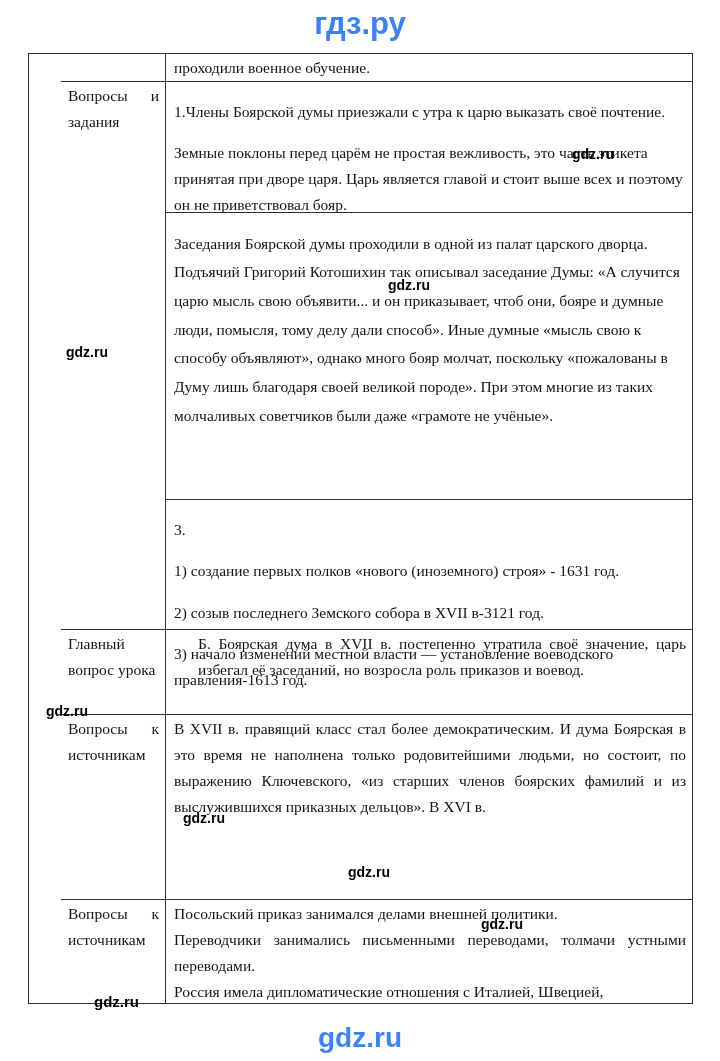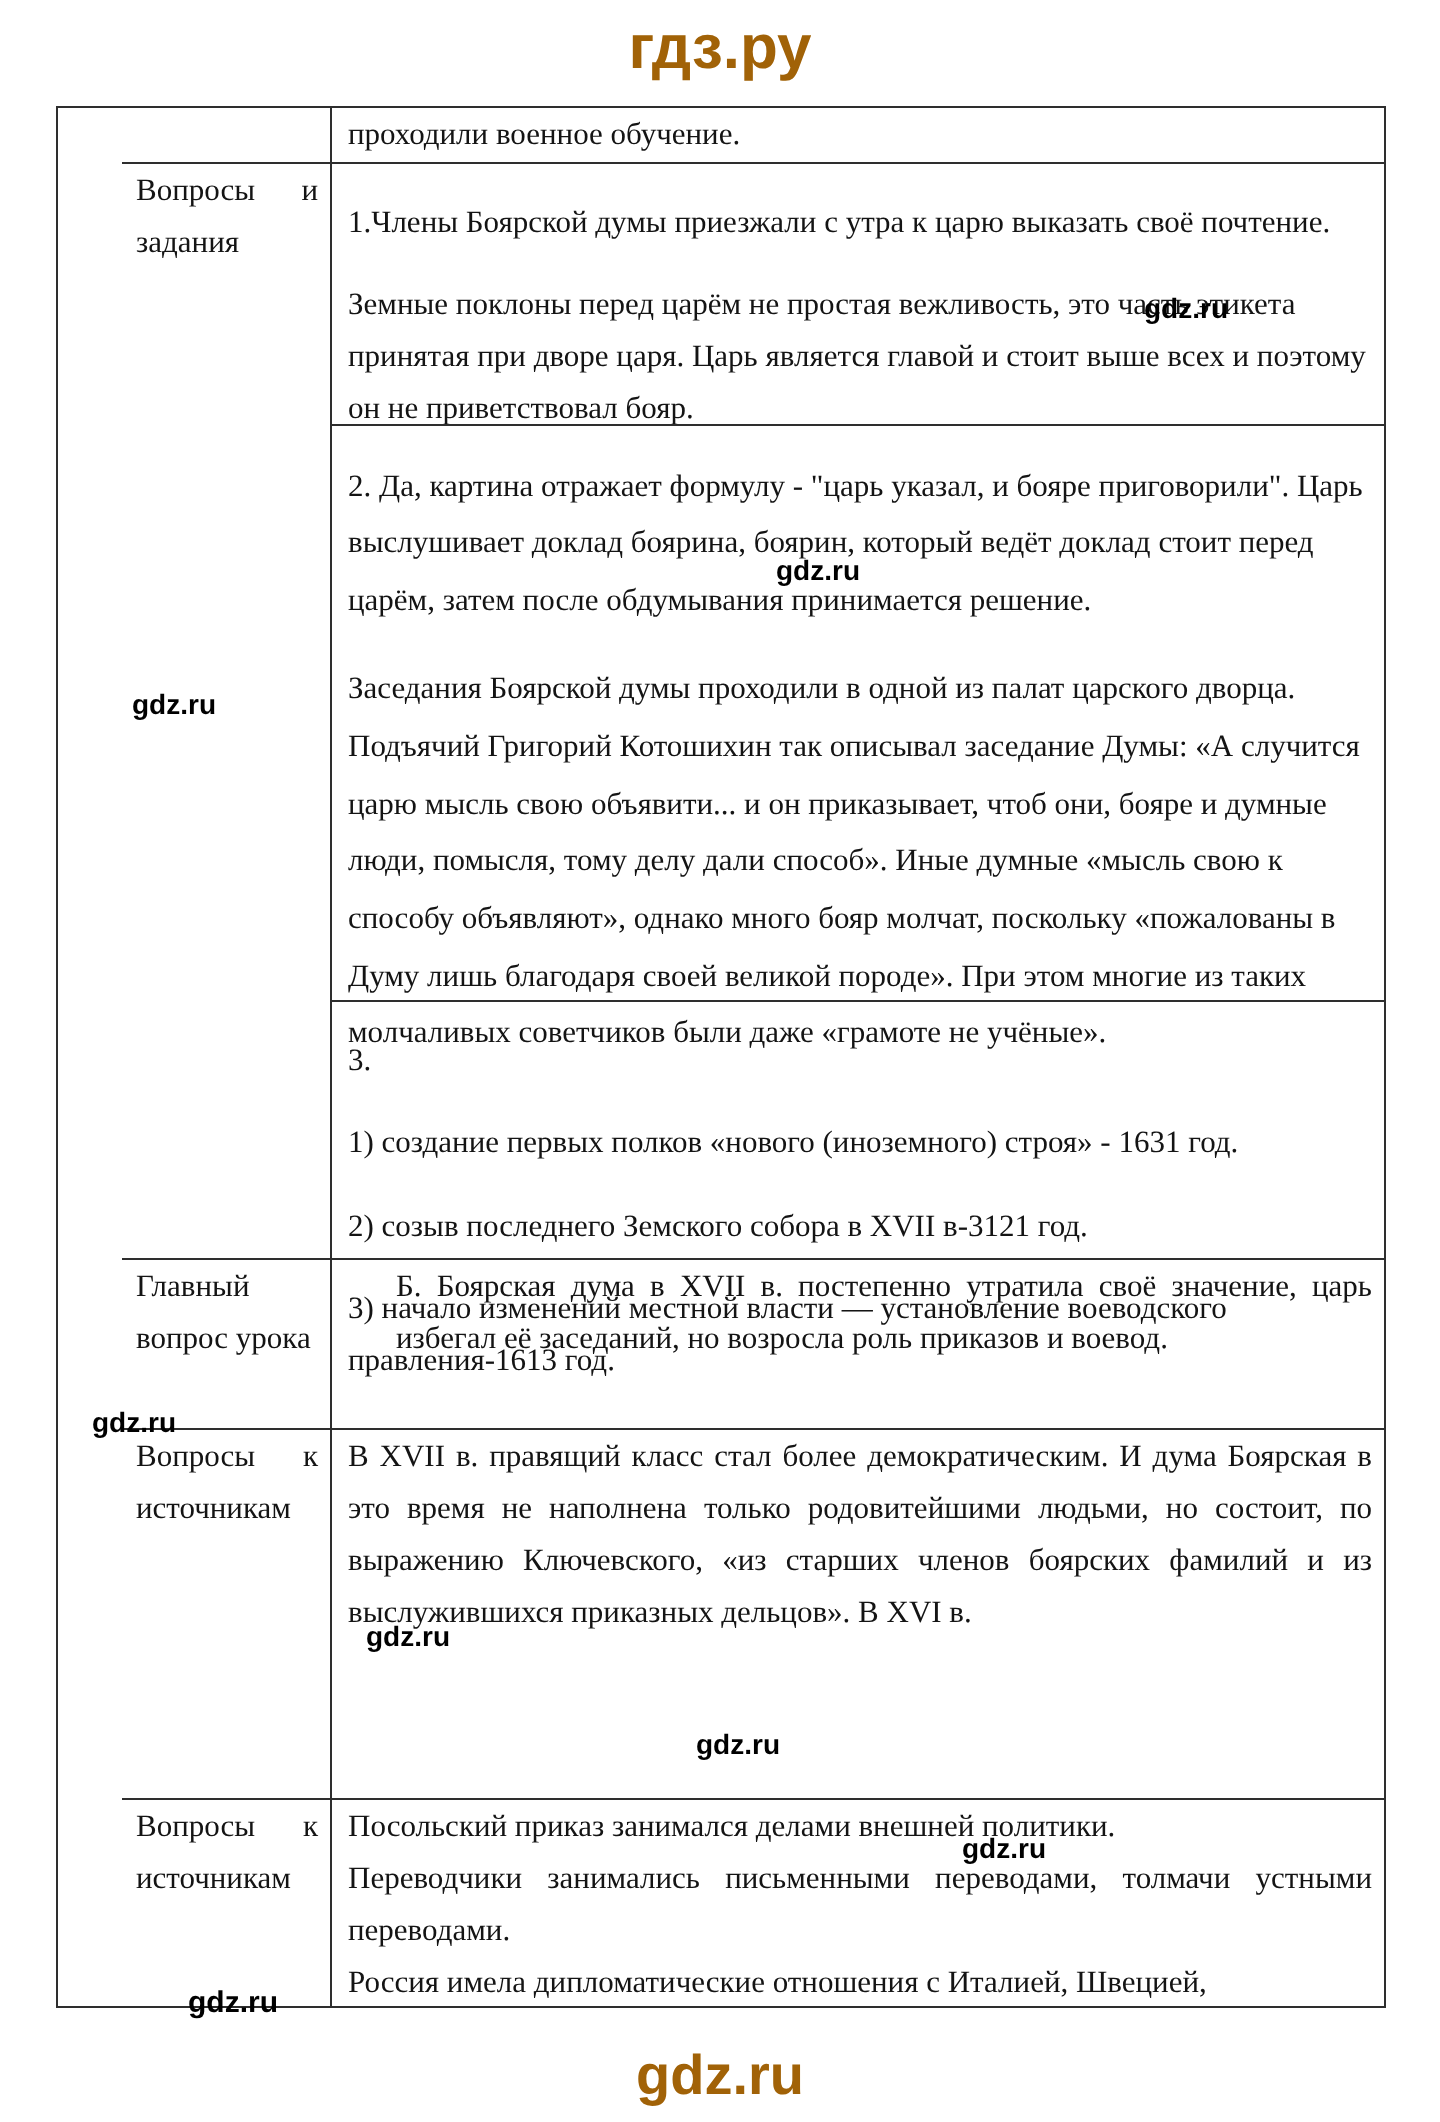--- a/index.html
+++ b/index.html
@@ -10,21 +10,21 @@
     font-family:"Liberation Serif","DejaVu Serif",serif;
     position:relative;
     overflow:hidden;
   }
   .logo {
     position:absolute;
     width:100%;
     text-align:center;
     font-family:"Liberation Sans","DejaVu Sans",sans-serif;
     font-weight:bold;
-    color:#a16207;
+    color:#3b82f6;
   }
   .logo-top { top:6px; font-size:31px; }
   .logo-bottom { top:1022px; font-size:28px; }
 
   .doc-table {
     position:absolute;
     left:28px; top:53px;
     width:665px;
     border:1px solid #2e2e2e;
     box-sizing:border-box;
@@ -93,21 +93,20 @@
   </div>
 
   <div class="row h-r2">
     <div class="cell-label">Вопросы и задания</div>
     <div class="subcells">
       <div class="subcell sub-1">
         <p>1.Члены Боярской думы приезжали с утра к царю выказать своё почтение.</p>
         <p>Земные поклоны перед царём не простая вежливость, это часть этикета принятая при дворе царя. Царь является главой и стоит выше всех и поэтому он не приветствовал бояр.</p>
       </div>
       <div class="subcell sub-2">
-        <p>2. Да, картина отражает формулу - "царь указал, и бояре приговорили". Царь выслушивает доклад боярина, боярин, который ведёт доклад стоит перед царём, затем после обдумывания принимается решение.</p>
         <p>Заседания Боярской думы проходили в одной из палат царского дворца. Подъячий Григорий Котошихин так описывал заседание Думы: «А случится царю мысль свою объявити... и он приказывает, чтоб они, бояре и думные люди, помысля, тому делу дали способ». Иные думные «мысль свою к способу объявляют», однако много бояр молчат, поскольку «пожалованы в Думу лишь благодаря своей великой породе». При этом многие из таких молчаливых советчиков были даже «грамоте не учёные».</p>
       </div>
       <div class="subcell sub-3">
         <p>3.</p>
         <p>1) создание первых полков «нового (иноземного) строя» - 1631 год.</p>
         <p>2) созыв последнего Земского собора в XVII в-3121 год.</p>
         <p>3) начало изменений местной власти — установление воеводского правления-1613 год.</p>
       </div>
     </div>
   </div>

